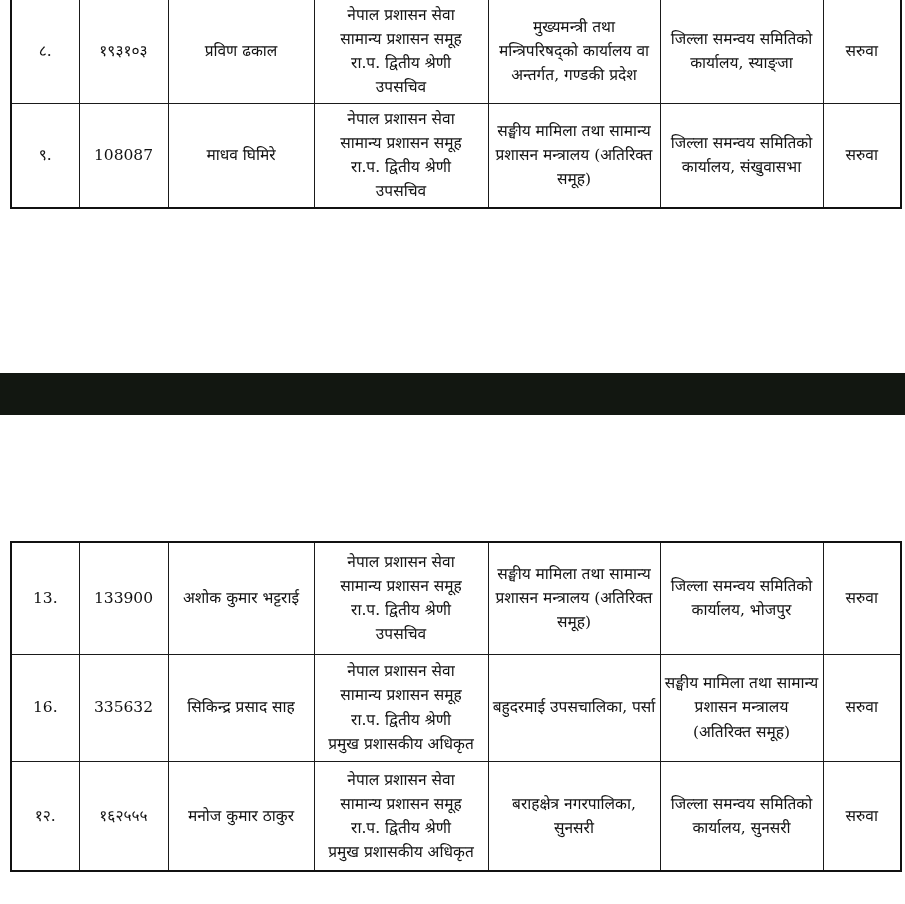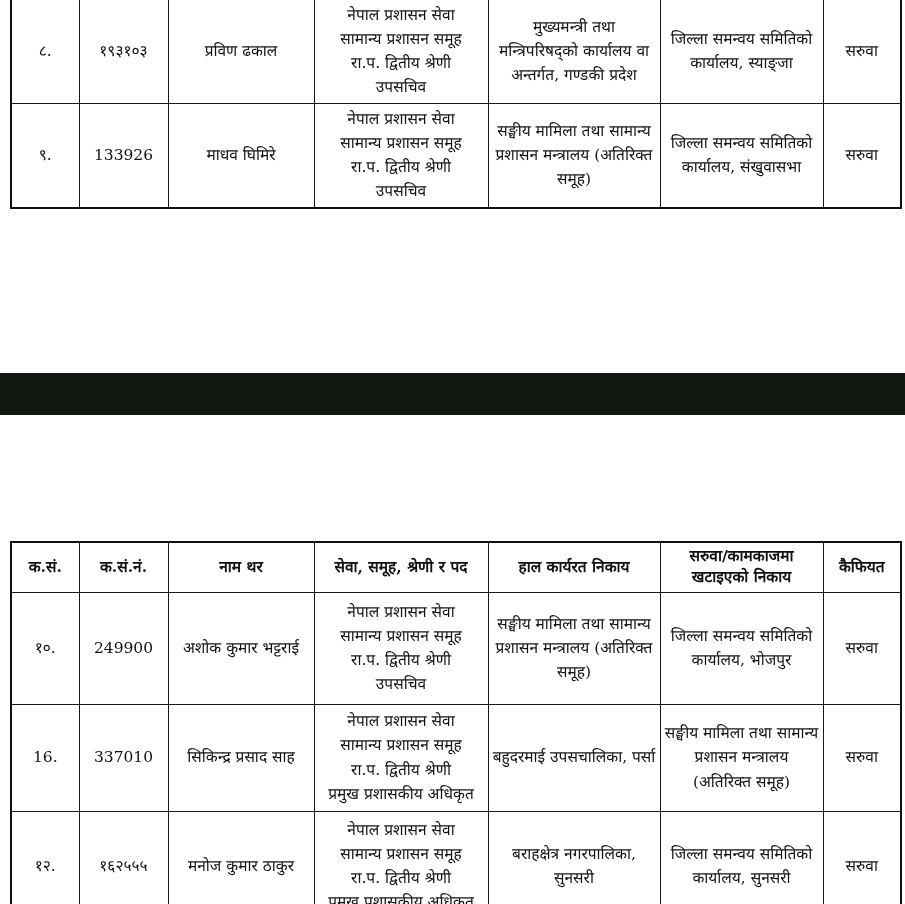--- a/index.html
+++ b/index.html
@@ -89,21 +89,21 @@
         <div>सामान्य प्रशासन समूह</div>
         <div>रा.प. द्वितीय श्रेणी</div>
         <div>उपसचिव</div>
       </td>
       <td>मुख्यमन्त्री तथा मन्त्रिपरिषद्को कार्यालय वा अन्तर्गत, गण्डकी प्रदेश</td>
       <td>जिल्ला समन्वय समितिको कार्यालय, स्याङ्जा</td>
       <td>सरुवा</td>
     </tr>
     <tr>
       <td>९.</td>
-      <td>133926</td>
+      <td>108087</td>
       <td>माधव घिमिरे</td>
       <td>
         <div>नेपाल प्रशासन सेवा</div>
         <div>सामान्य प्रशासन समूह</div>
         <div>रा.प. द्वितीय श्रेणी</div>
         <div>उपसचिव</div>
       </td>
       <td>सङ्घीय मामिला तथा सामान्य प्रशासन मन्त्रालय (अतिरिक्त समूह)</td>
       <td>जिल्ला समन्वय समितिको कार्यालय, संखुवासभा</td>
       <td>सरुवा</td>
@@ -117,46 +117,37 @@
   <colgroup>
     <col class="c-sn">
       <col class="c-no">
       <col class="c-name">
       <col class="c-serv">
     <col class="c-cur">
       <col class="c-tr">
       <col class="c-rem">
   </colgroup>
   <tbody>
-    <tr class="hdr">
-      <th>क.सं.</th>
-      <th>क.सं.नं.</th>
-      <th>नाम थर</th>
-      <th>सेवा, समूह, श्रेणी र पद</th>
-      <th>हाल कार्यरत निकाय</th>
-      <th>सरुवा/कामकाजमा खटाइएको निकाय</th>
-      <th>कैफियत</th>
-    </tr>
     <tr class="r10">
-      <td>१०.</td>
-      <td>249900</td>
+      <td>13.</td>
+      <td>133900</td>
       <td>अशोक कुमार भट्टराई</td>
       <td>
         <div>नेपाल प्रशासन सेवा</div>
         <div>सामान्य प्रशासन समूह</div>
         <div>रा.प. द्वितीय श्रेणी</div>
         <div>उपसचिव</div>
       </td>
       <td>सङ्घीय मामिला तथा सामान्य प्रशासन मन्त्रालय (अतिरिक्त समूह)</td>
       <td>जिल्ला समन्वय समितिको कार्यालय, भोजपुर</td>
       <td>सरुवा</td>
     </tr>
     <tr class="r11">
       <td>16.</td>
-      <td>337010</td>
+      <td>335632</td>
       <td>सिकिन्द्र प्रसाद साह</td>
       <td>
         <div>नेपाल प्रशासन सेवा</div>
         <div>सामान्य प्रशासन समूह</div>
         <div>रा.प. द्वितीय श्रेणी</div>
         <div>प्रमुख प्रशासकीय अधिकृत</div>
       </td>
       <td>बहुदरमाई उपसचालिका, पर्सा</td>
       <td>सङ्घीय मामिला तथा सामान्य प्रशासन मन्त्रालय (अतिरिक्त समूह)</td>
       <td>सरुवा</td>

